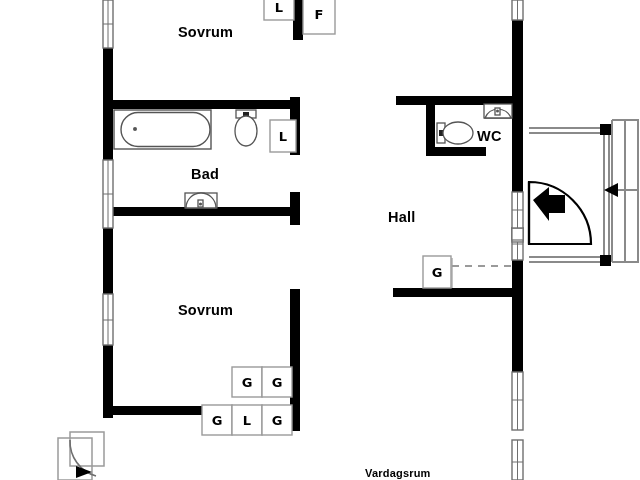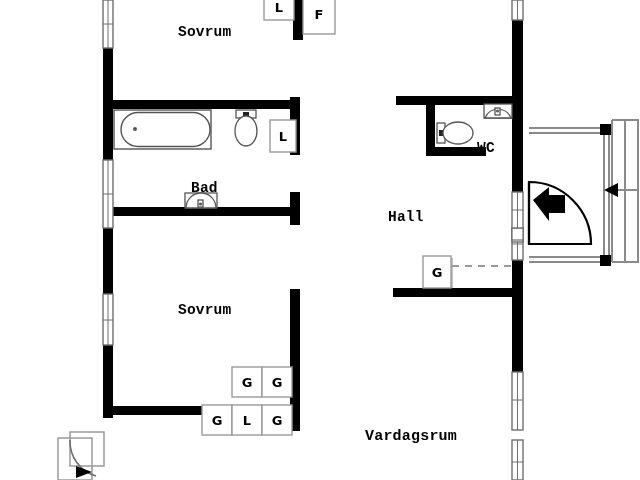--- a/index.html
+++ b/index.html
@@ -6,28 +6,28 @@
   body{font-family:"DejaVu Sans","Liberation Sans",sans-serif;}
   #plan{
     position:relative;
     width:640px;height:480px;
     background:#ffffff;
     overflow:hidden;
   }
   #plan svg{display:block;width:640px;height:480px;}
   .room-label{
     position:absolute;
-    font-family:Liberation Mono, monospace;
+    font-family:Liberation Sans, sans-serif;
     font-weight:bold;
     color:#000000;
     white-space:nowrap;
     letter-spacing:0.2px;
   }
   .room-label.sz15{font-size:14.5px;}
-  .room-label.sz14{font-size:15px;}
+  .room-label.sz14{font-size:11px;margin-top:39px;}
   .box-label{
     position:absolute;
     font-family:"DejaVu Sans","Liberation Sans",sans-serif;
     font-weight:bold;
     font-size:13px;
     color:#000000;
     display:flex;align-items:center;justify-content:center;
     box-sizing:border-box;
   }
 </style>
@@ -213,27 +213,27 @@
       <rect x="202" y="405" width="30" height="30"></rect>
       <rect x="232" y="405" width="30" height="30"></rect>
       <rect x="262" y="405" width="30" height="30"></rect>
       <rect x="423" y="256" width="28" height="32"></rect>
     </g>
 
   </svg>
 
   <div class="room-label sz15" style="left:178px;top:24px;">Sovrum</div>
 
-  <div class="room-label sz15" style="left:191px;top:180px;">Bad</div>
+  <div class="room-label sz15" style="left:191px;top:166px;">Bad</div>
 
   <div class="room-label sz15" style="left:178px;top:302px;">Sovrum</div>
 
   <div class="room-label sz15" style="left:388px;top:209px;text-align:center;">Hall</div>
 
-  <div class="room-label sz15" style="left:477px;top:140px;">WC</div>
+  <div class="room-label sz15" style="left:477px;top:128px;">WC</div>
 
   <div class="room-label sz14" style="left:365px;top:428px;">Vardagsrum</div>
 
   <div class="box-label" style="left:264px;top:-6px;width:30px;height:26px;">L</div>
 
   <div class="box-label" style="left:303px;top:-6px;width:32px;height:40px;">F</div>
 
   <div class="box-label" style="left:270px;top:120px;width:26px;height:32px;">L</div>
 
   <div class="box-label" style="left:232px;top:367px;width:30px;height:30px;">G</div>

